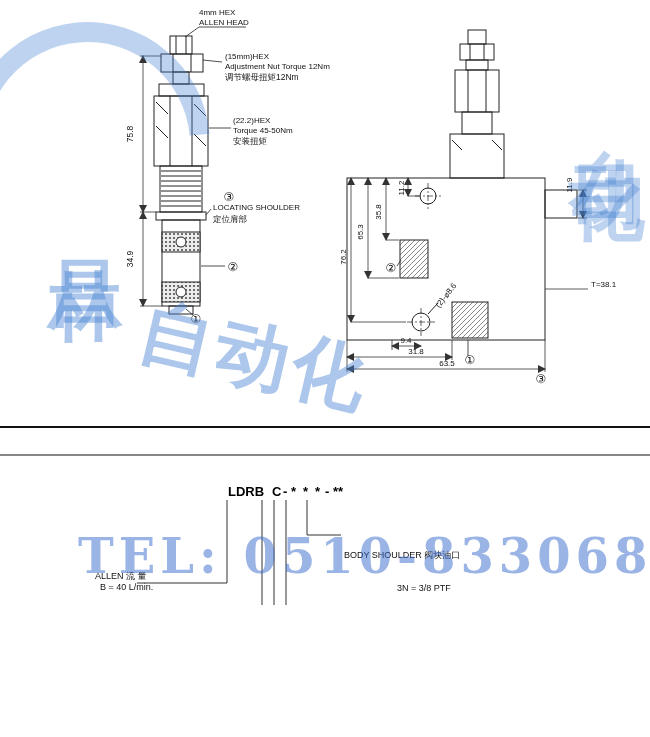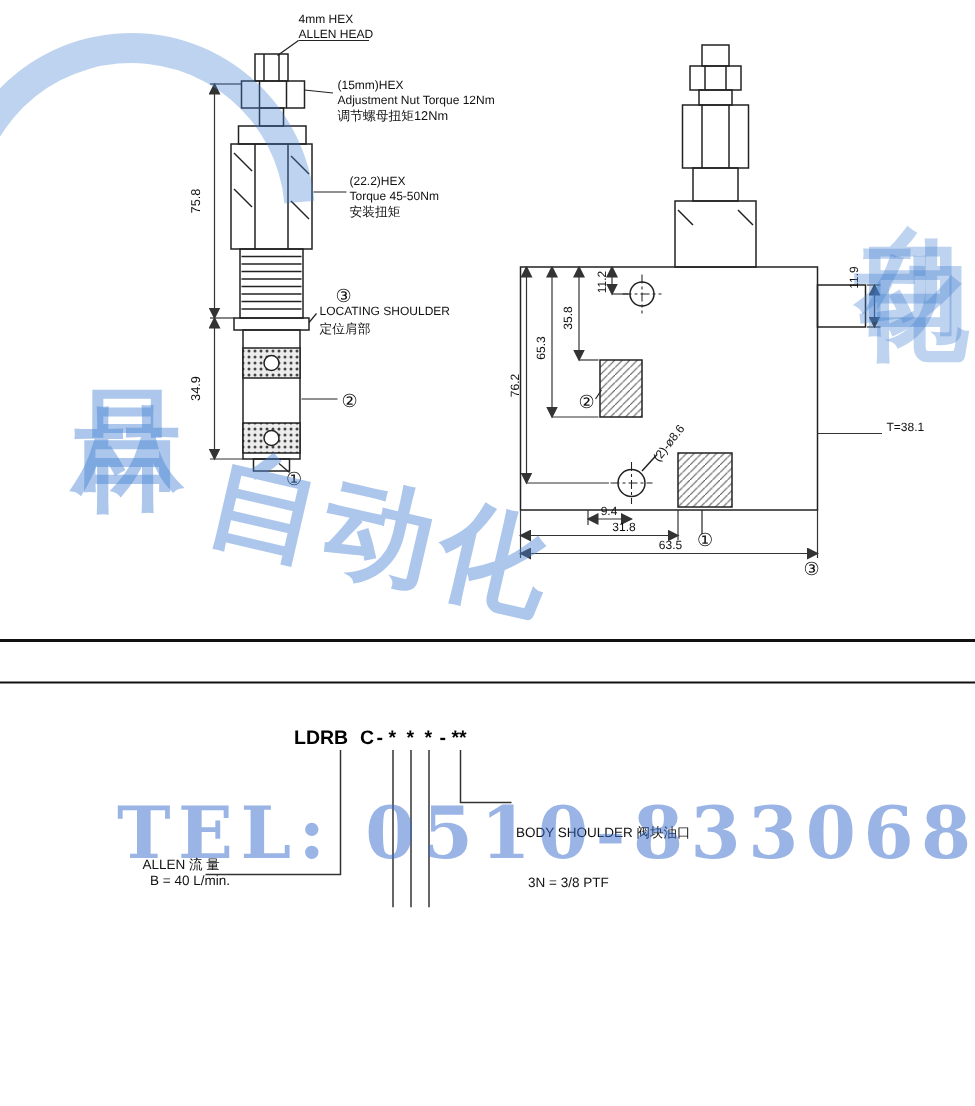--- a/index.html
+++ b/index.html
@@ -1,23 +1,23 @@
 <!DOCTYPE html>
 <html><head>
 <meta charset="utf-8">
 <style>
   html,body{margin:0;padding:0;background:#fff;}
   .page{position:relative;width:650px;height:605px;background:#fff;overflow:hidden;
         font-family:"Liberation Sans",sans-serif;color:#111;}
   .abs{position:absolute;}
   svg text{font-family:"Liberation Sans",sans-serif;}
   
-  .code-part{position:absolute;top:484px;font-size:13px;font-weight:bold;color:#000;white-space:pre;}
+  .code-part{position:absolute;top:484px;font-size:13px;font-weight:bold;color:#000;white-space:pre;margin-left:32px;}
   .blk{position:absolute;font-size:9px;line-height:11px;white-space:pre;color:#111;}
-  .blk .opt{padding-left:8px;}
+  .blk .opt{padding-left:8px;margin-left:45px;}
   .srow{position:relative;height:11px;font-size:8.5px;white-space:pre;}
   .srow .preset{position:absolute;left:136px;top:0;font-weight:bold;}
   
   .wm{position:absolute;left:0;top:0;width:650px;height:737px;pointer-events:none;z-index:9;}
   .wm-arc{position:absolute;left:-35px;top:22px;width:205px;height:205px;border-radius:50%;
           border:20px solid rgba(70,130,210,.35);border-right-color:transparent;
           border-bottom-color:transparent;transform:rotate(40deg);}
   .wm-logo{position:absolute;left:32px;top:62px;font-size:88px;font-weight:bold;font-style:italic;
            color:rgba(70,130,210,.5);font-family:"DejaVu Serif",serif;letter-spacing:-3px;}
   .wm-cnv{position:absolute;left:36px;top:202px;writing-mode:vertical-rl;font-size:74px;

